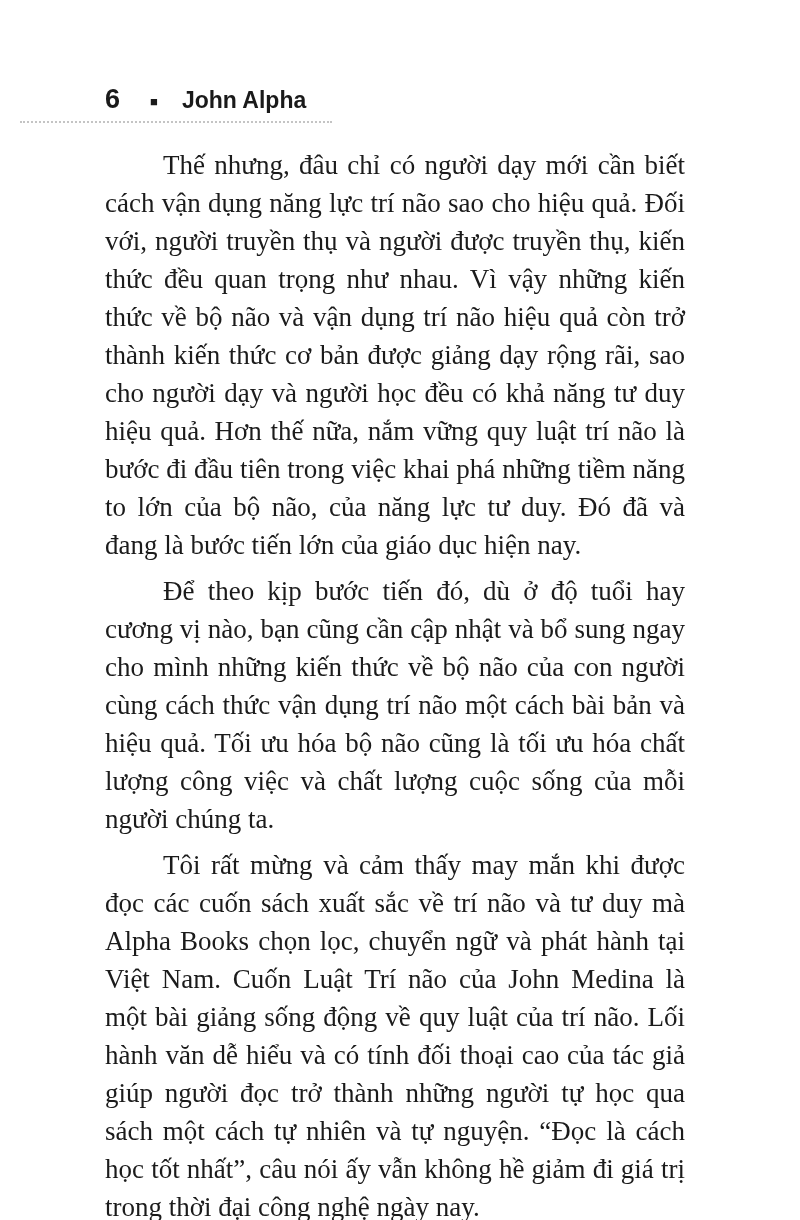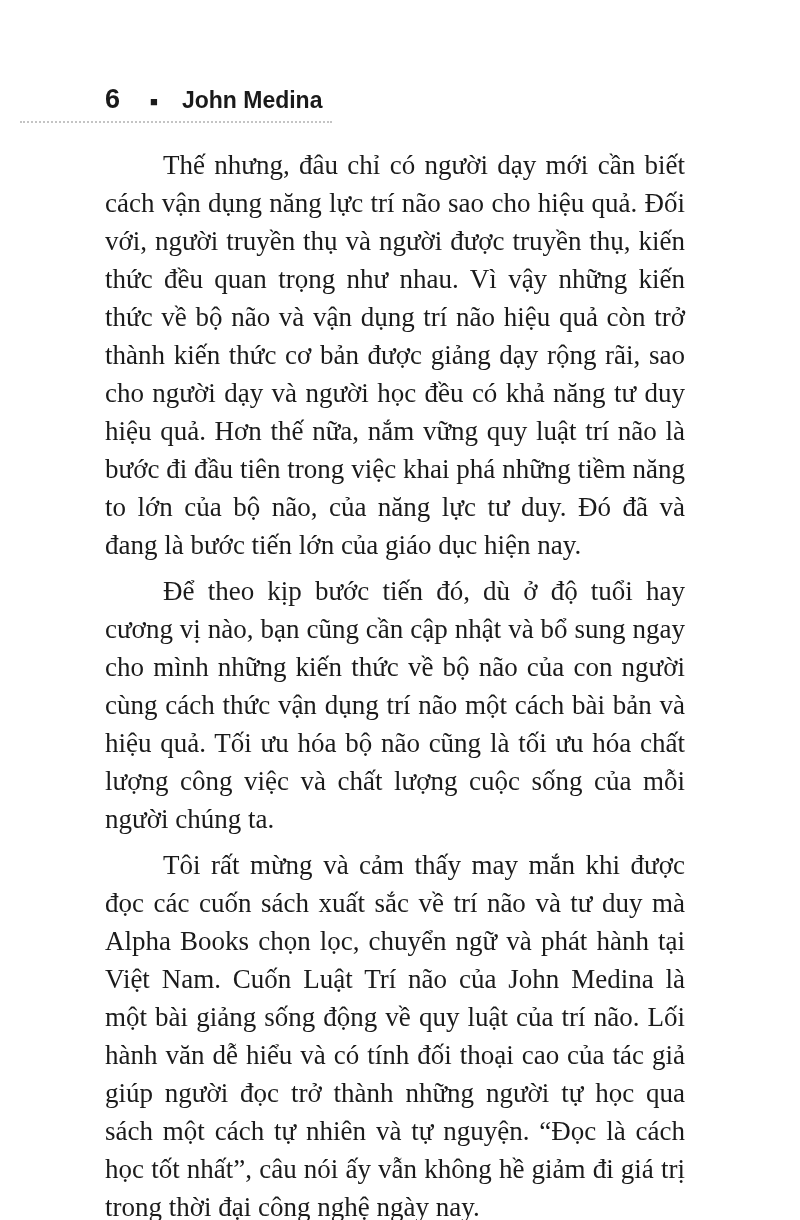--- a/index.html
+++ b/index.html
@@ -65,21 +65,21 @@
   .italic { }
 </style>
 </head>
 <body>
 
 <div class="page">
 
   <div class="header">
     <span class="pagenum">6</span>
     <span class="bullet">■</span>
-    <span class="running-title">John Medina</span>
+    <span class="running-title">John Alpha</span>
   </div>
 
   <div class="dotted-rule"></div>
 
   <div class="body-text">
     <p>Thế nhưng, đâu chỉ có người dạy mới cần biết cách vận dụng năng lực trí não sao cho hiệu quả. Đối với, người truyền thụ và người được truyền thụ, kiến thức đều quan trọng như nhau. Vì vậy những kiến thức về bộ não và vận dụng trí não hiệu quả còn trở thành kiến thức cơ bản được giảng dạy rộng rãi, sao cho người dạy và người học đều có khả năng tư duy hiệu quả. Hơn thế nữa, nắm vững quy luật trí não là bước đi đầu tiên trong việc khai phá những tiềm năng to lớn của bộ não, của năng lực tư duy. Đó đã và đang là bước tiến lớn của giáo dục hiện nay.</p>
     <p>Để theo kịp bước tiến đó, dù ở độ tuổi hay cương vị nào, bạn cũng cần cập nhật và bổ sung ngay cho mình những kiến thức về bộ não của con người cùng cách thức vận dụng trí não một cách bài bản và hiệu quả. Tối ưu hóa bộ não cũng là tối ưu hóa chất lượng công việc và chất lượng cuộc sống của mỗi người chúng ta.</p>
     <p><span>Tôi rất mừng và cảm thấy may mắn khi được đọc các cuốn sách xuất sắc về trí não và tư duy mà Alpha Books chọn lọc, chuyển ngữ và phát hành tại Việt Nam. Cuốn </span><span class="italic">Luật Trí não</span><span> của John Medina là một bài giảng sống động về quy luật của trí não. Lối hành văn dễ hiểu và có tính đối thoại cao của tác giả giúp người đọc trở thành những người tự học qua sách một cách tự nhiên và tự nguyện. “Đọc là cách học tốt nhất”, câu nói ấy vẫn không hề giảm đi giá trị trong thời đại công nghệ ngày nay.</span></p>
   </div>
 

